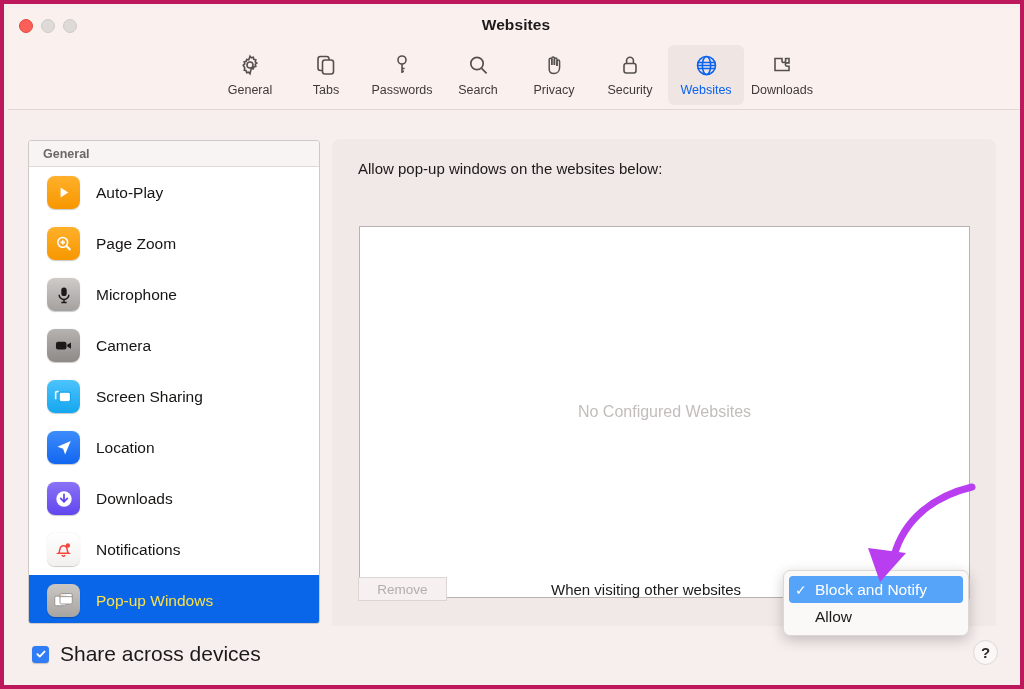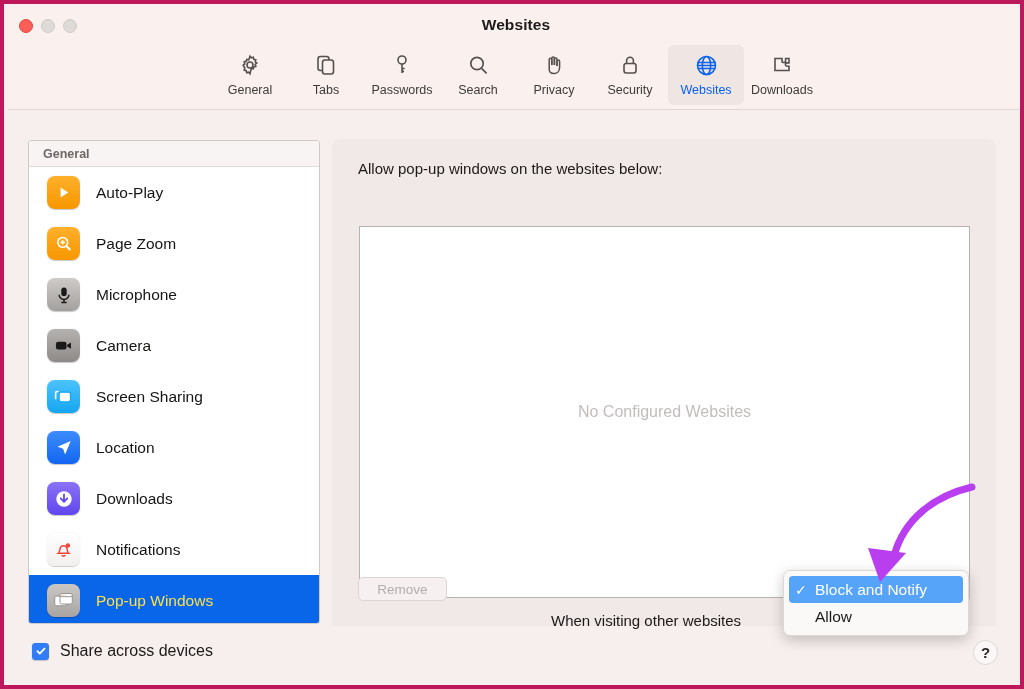--- a/index.html
+++ b/index.html
@@ -179,21 +179,21 @@
     border-radius: 3.5px;
     background: #2f7cf6;
     display: flex;
     align-items: center;
     justify-content: center;
     box-shadow: 0 0.5px 1px rgba(0,0,0,0.2);
     flex: none;
   }
   .share-label {
     margin-left: 11px;
-    font-size: 16px;
+    font-size: 21px;
     color: #1c1a19;
   }
 
   
   .content {
     position: absolute;
     left: 328px;
     top: 135px;
     width: 664px;
     height: 487px;
@@ -228,37 +228,36 @@
     color: #c2bdbb;
   }
   .remove-btn {
     position: absolute;
     left: 26px;
     top: 438px;
     width: 89px;
     height: 24px;
     background: #f6f1f0;
     border: 1px solid #dbd5d3;
-    border-radius: 5px;
+    border-radius: 0;
     font-size: 13.5px;
     color: #b3aeac;
     display: flex;
     align-items: center;
     justify-content: center;
     box-sizing: border-box;
     cursor: default;
   }
   .visiting-label {
     position: absolute;
     left: 219px;
     top: 442px;
     font-size: 15px;
     color: #1c1a19;
     white-space: nowrap;
-    margin-top: 31px;
   }
   
   .popup-button {
     position: absolute;
     left: 452px;
     top: 436px;
     width: 186px;
     height: 28px;
     background: #f8f4f3;
     border: 1px solid #cdc8c6;

